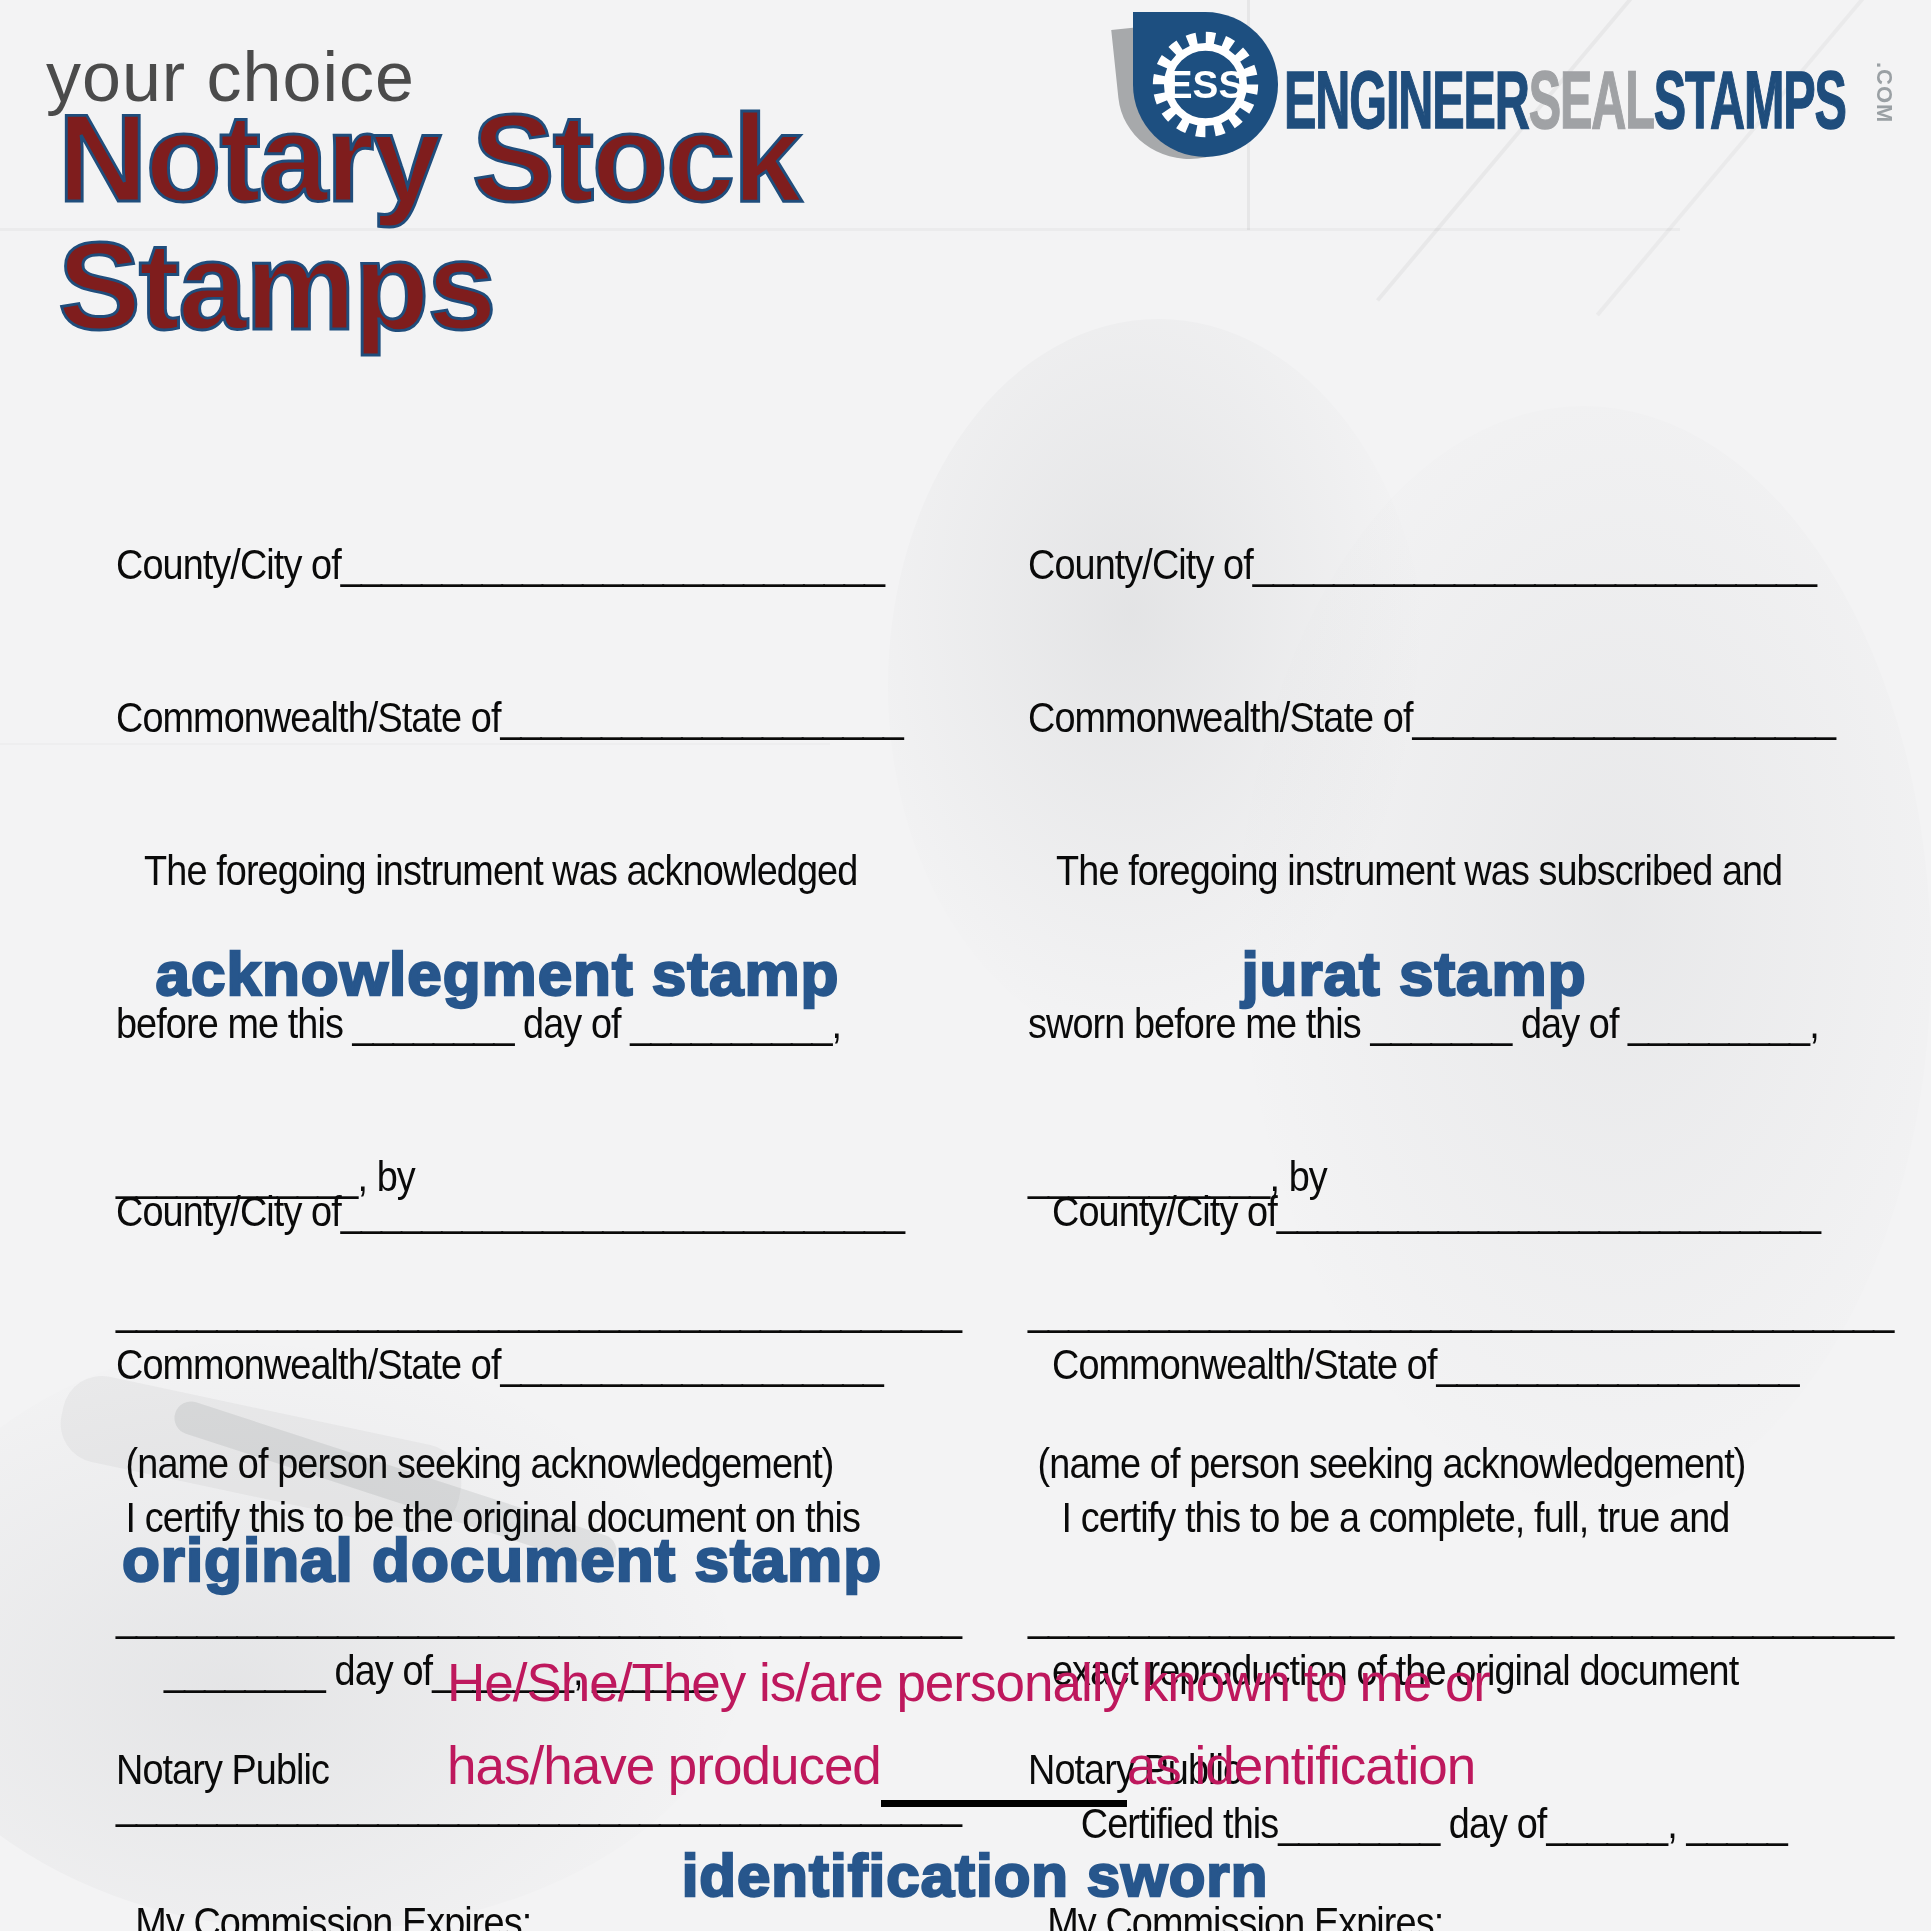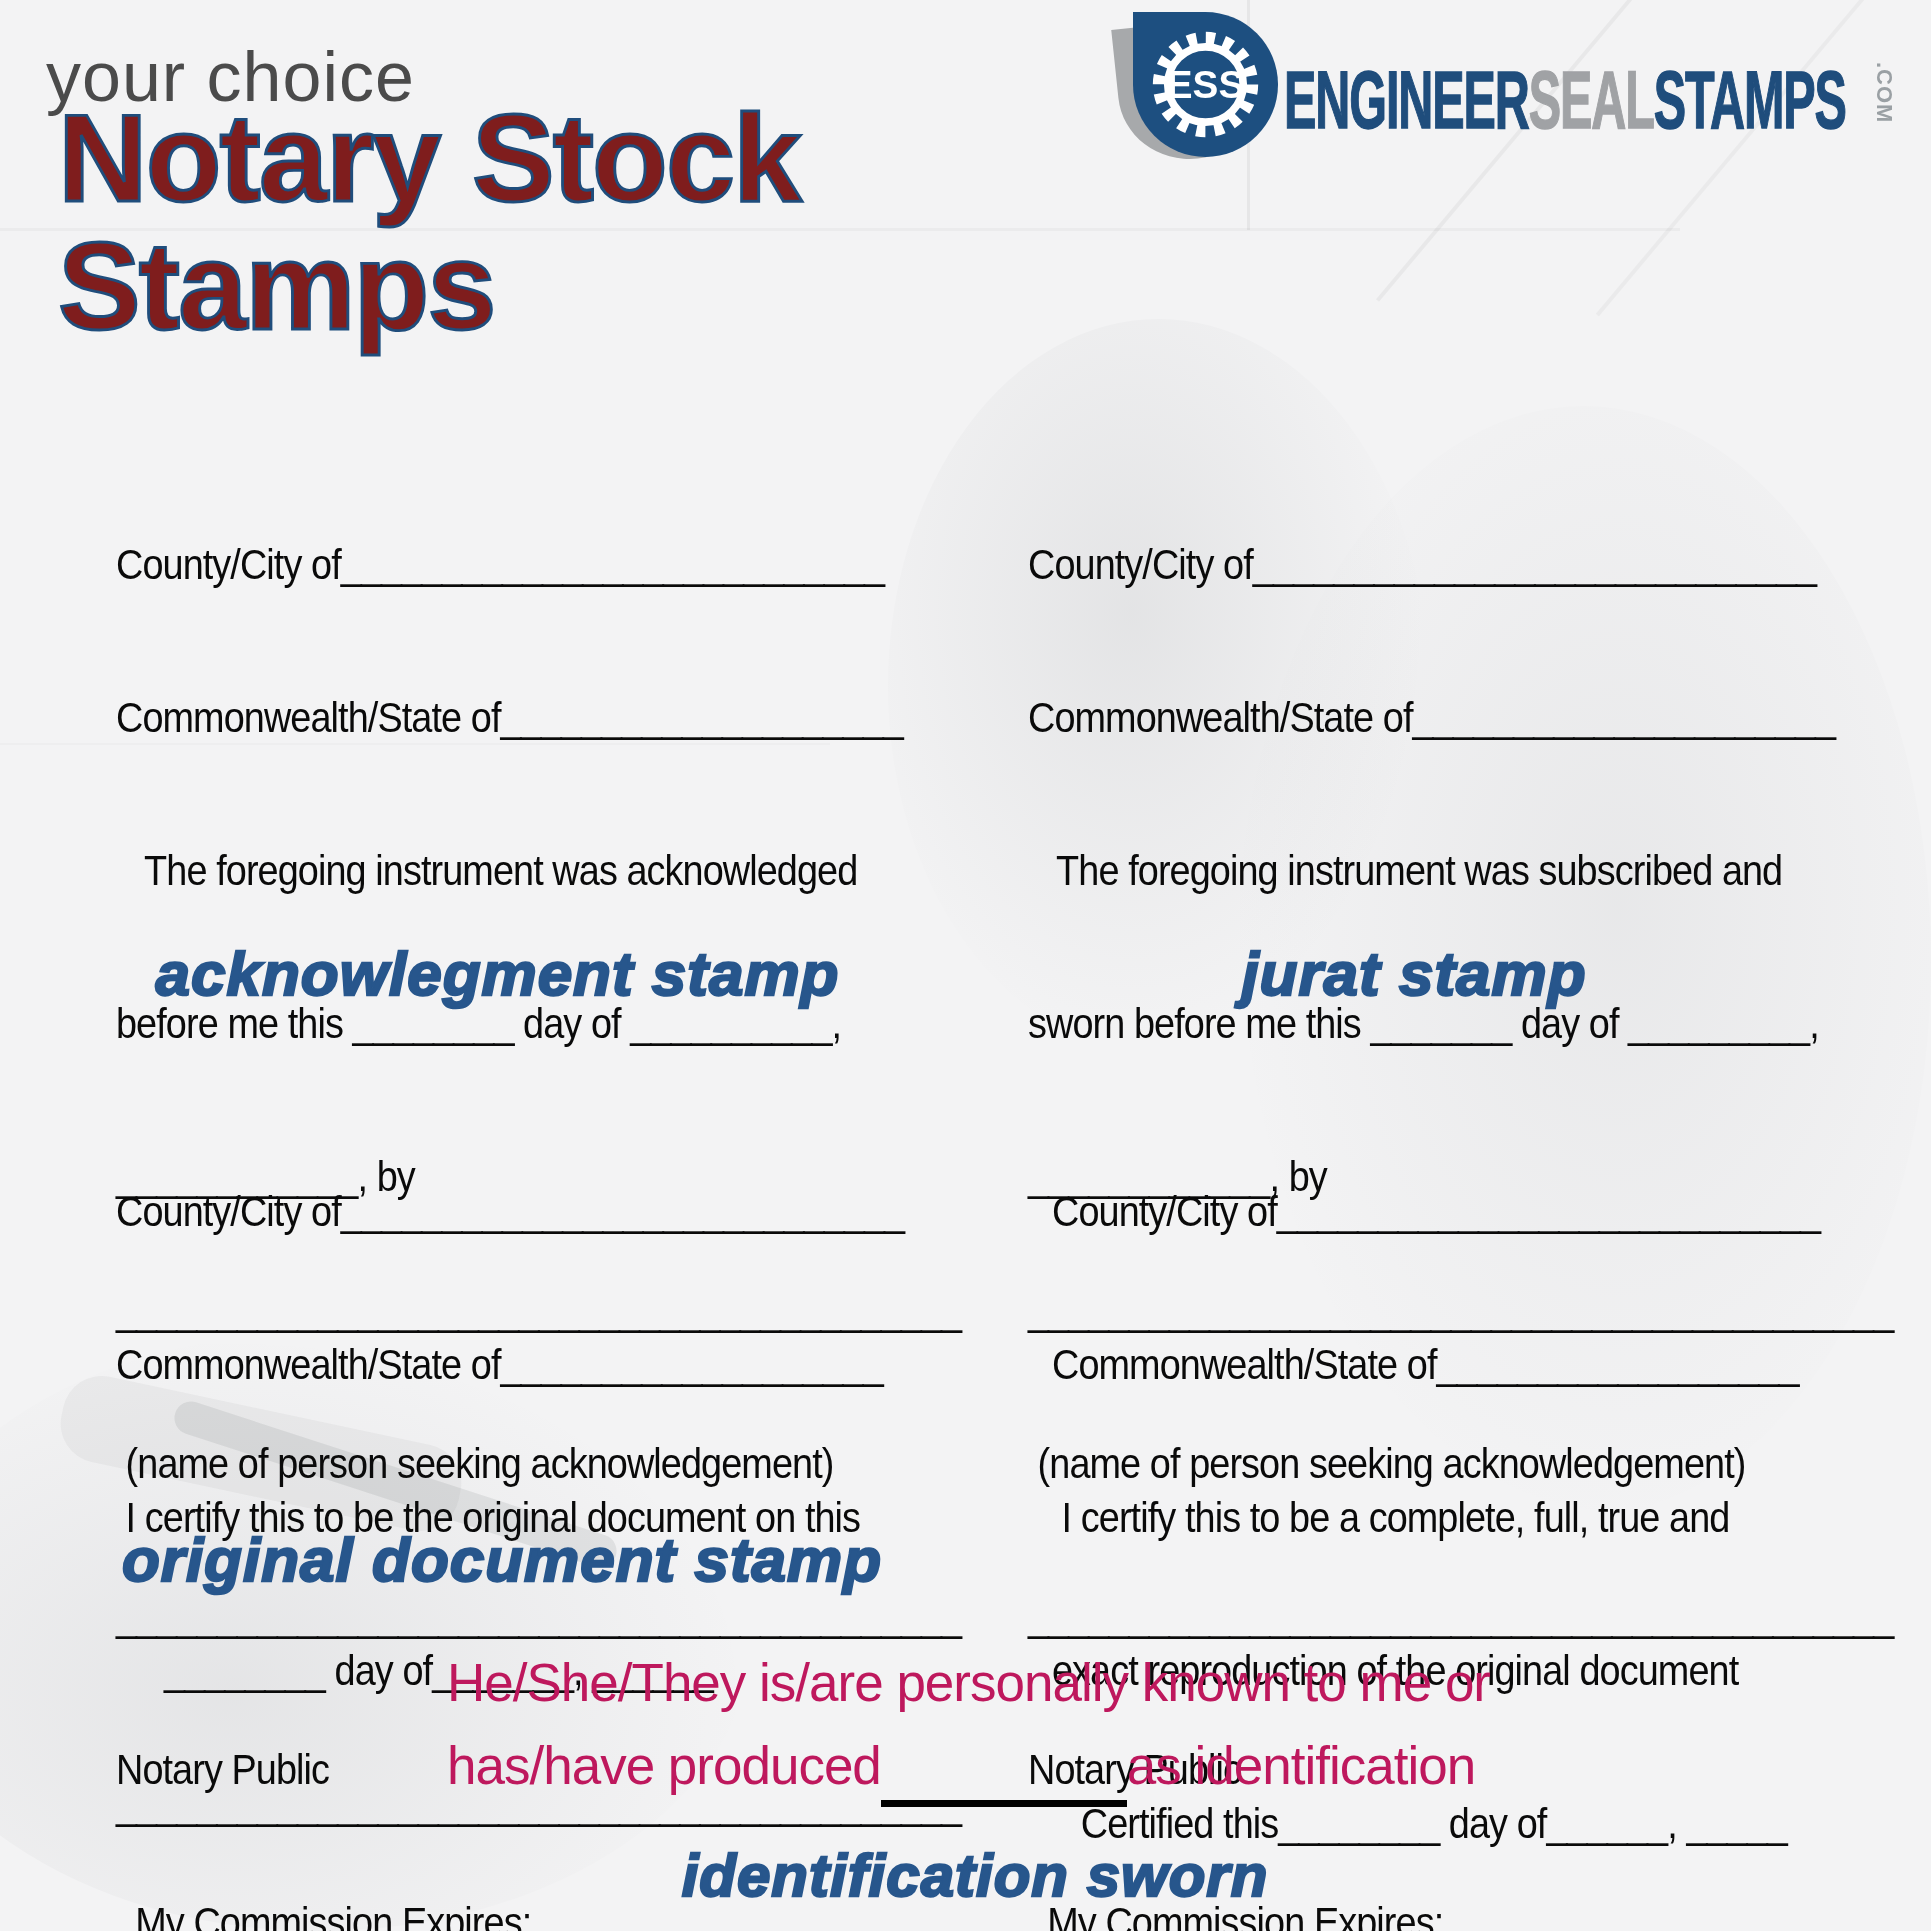--- a/index.html
+++ b/index.html
@@ -96,21 +96,20 @@
   .blk-jur  { left: 1028px; top: 437px; }
   .blk-orig { left: 116px; top: 1084px; }
   .blk-cert { left: 1052px; top: 1084px; }
 
   
   .stamp-label {
     position: absolute; text-align: center;
     font-size: 62px; font-weight: 700; color: #27568c;
     letter-spacing: 1px; -webkit-text-stroke: 2.4px #27568c;
     white-space: nowrap;
-    font-style: italic;
   }
   .lbl-ack  { left: 87px;  width: 821px;  top: 938px; }
   .lbl-jur  { left: 1028px; width: 772px; top: 938px; }
   .lbl-orig { left: 48px;  width: 908px;  top: 1524px; }
   .lbl-cert { left: 1048px; width: 753px; top: 1484px; }
   .lbl-id   { left: 492px; width: 966px; top: 1841px; font-size: 60px; }
 
   
   .id-text {
     position: absolute; left: 447px; top: 1641px; width: 1062px;

